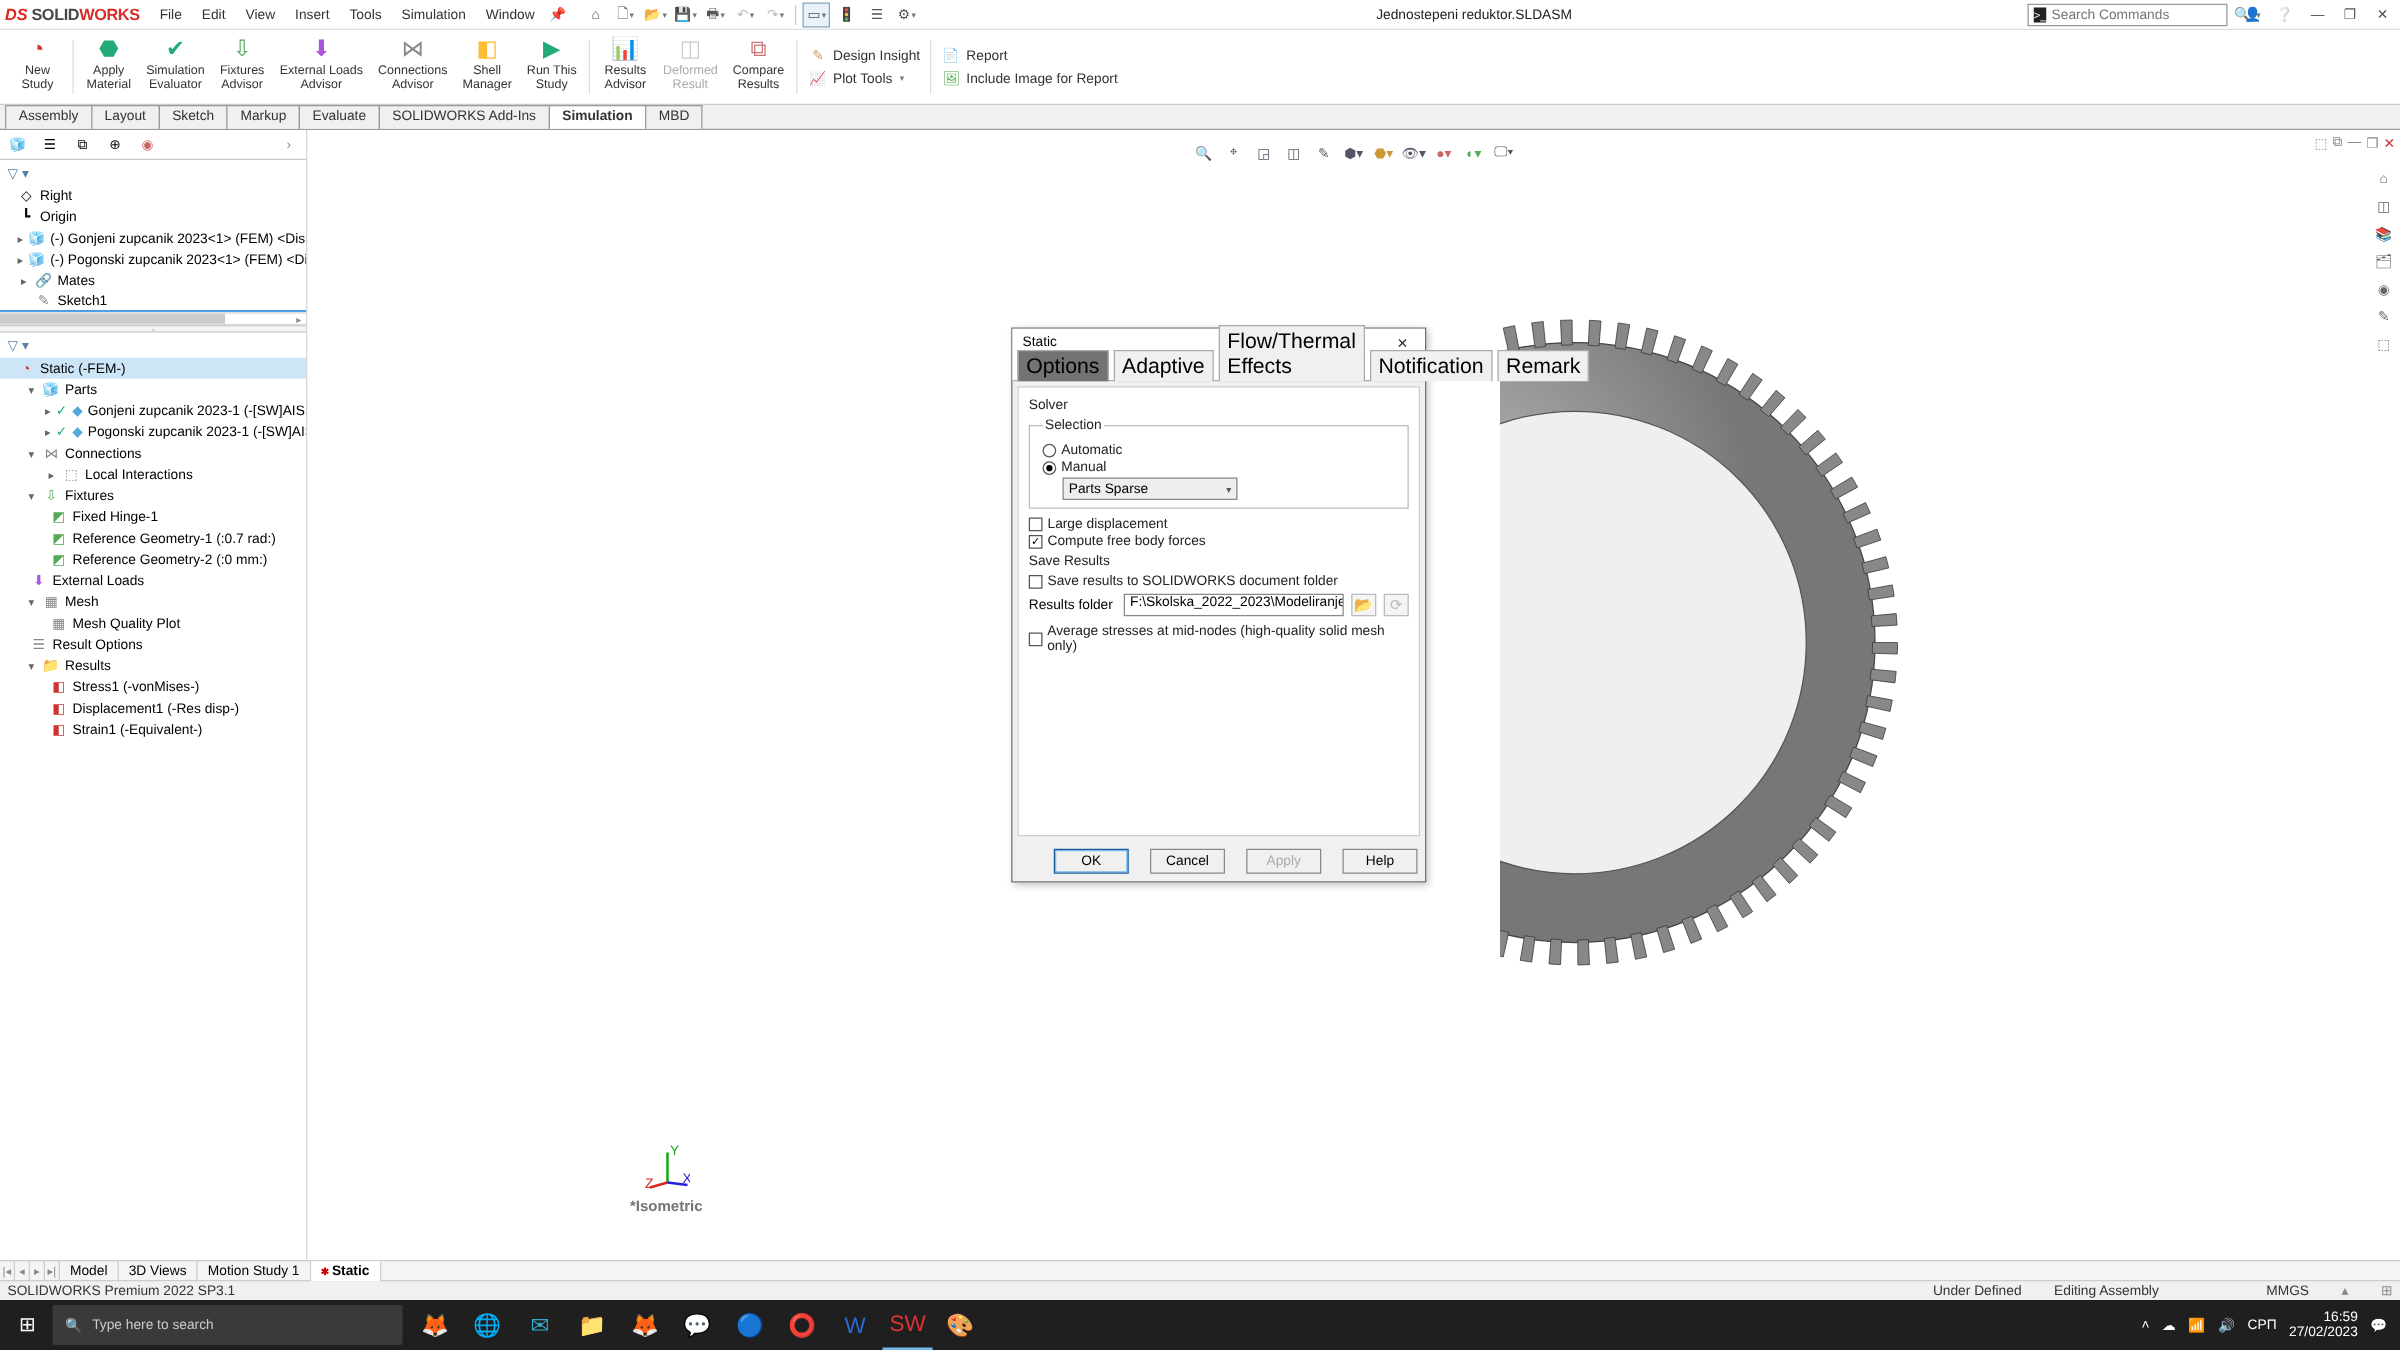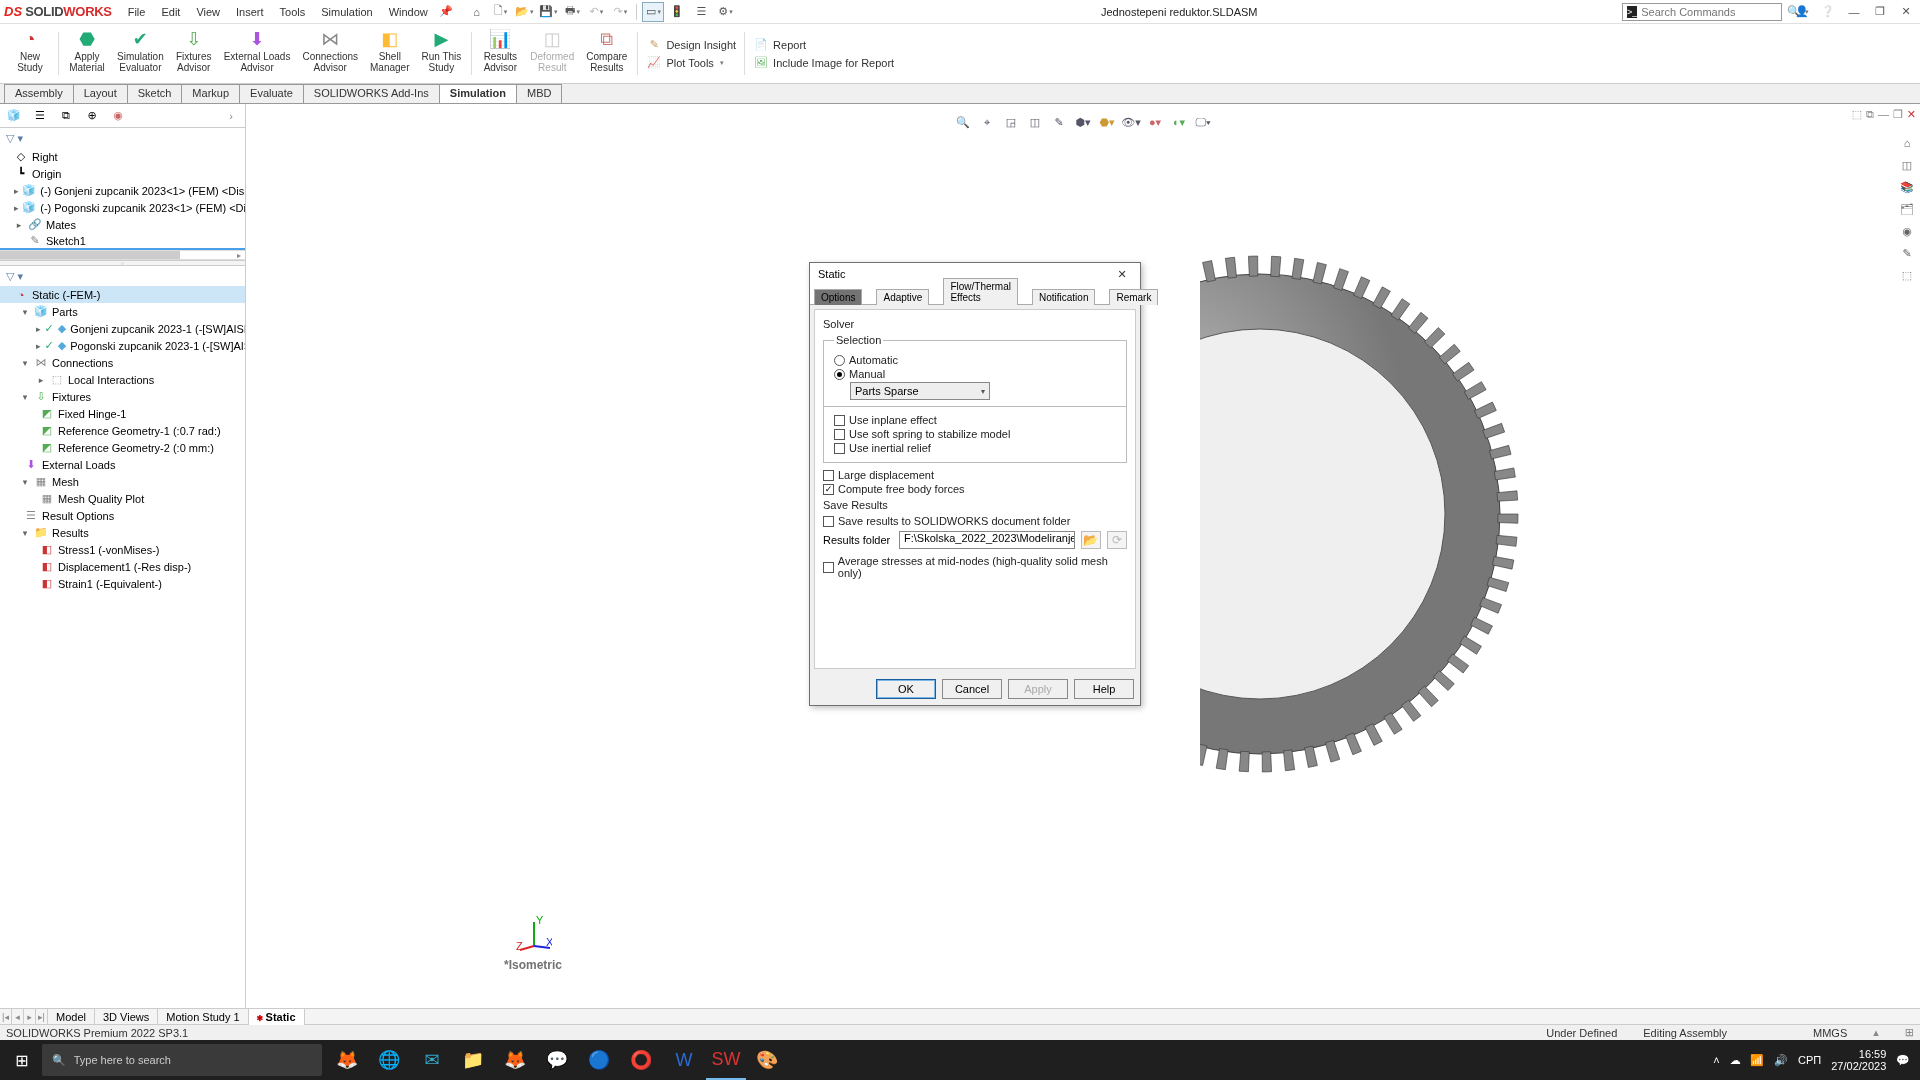--- a/index.html
+++ b/index.html
@@ -71,37 +71,37 @@
 .tb-search { background:#3a3a3a; height:32px; width:280px; display:flex; align-items:center; padding:0 10px; gap:8px; color:#ccc; border-radius:2px; }
 .tb-icons { display:flex; gap:2px; margin-left:6px; }
 .tb-icn { width:40px; height:40px; display:flex; align-items:center; justify-content:center; font-size:18px; }
 .tb-tray { margin-left:auto; display:flex; align-items:center; color:#fff; gap:10px; padding-right:8px; font-size:10px; }
 .tb-clock { text-align:right; line-height:12px; }
 
 .dialog { position:absolute; left:563px; top:158px; width:332px; background:#f0f0f0; border:1px solid #707070; box-shadow:2px 2px 6px rgba(0,0,0,0.25); }
 .dlg-title { height:22px; display:flex; align-items:center; padding:0 8px; font-size:11px; background:#fff; }
 .dlg-title .cls { margin-left:auto; width:20px; text-align:center; color:#333; }
 .dlg-tabs { display:flex; background:#fff; border-bottom:1px solid #aaa; padding-left:4px; height:20px; align-items:flex-end; }
-.dlg-tab { padding:2px 6px; font-size:10px; border:1px solid #aaa; border-bottom:none; background:#f0f0f0; margin-right:14px; position:relative; top:1px; }
+.dlg-tab { padding:2px 6px; font-size:17px; border:1px solid #aaa; border-bottom:none; background:#f0f0f0; margin-right:4px; position:relative; top:1px; }
 .dlg-tab.active { background:#737373; }
 .dlg-body { background:#fff; margin:4px; border:1px solid #ccc; padding:6px 8px 6px 8px; min-height:360px; }
 .grp-lbl { font-size:11px; color:#222; margin:2px 0 4px 0; }
 .fieldset { border:1px solid #bbb; padding:6px 6px 6px 10px; margin-bottom:6px; position:relative; }
 .fieldset > legend { font-size:11px; color:#222; padding:0 2px; }
 .radio-row, .chk-row { display:flex; align-items:center; gap:4px; font-size:11px; color:#222; margin:2px 0; }
 .chk { width:11px; height:11px; border:1px solid #555; background:#fff; display:inline-flex; align-items:center; justify-content:center; font-size:9px; line-height:9px; }
 .chk.checked::after { content:"✓"; color:#000; }
 .rdo { width:11px; height:11px; border:1px solid #555; border-radius:50%; display:inline-flex; align-items:center; justify-content:center; }
 .rdo.checked::after { content:""; width:5px; height:5px; background:#000; border-radius:50%; }
 .combo { border:1px solid #888; background:#eee; height:18px; width:140px; display:flex; align-items:center; padding:0 4px; font-size:11px; margin-left:16px; }
 .combo .dd { margin-left:auto; font-size:8px; color:#555; }
 .field-row { display:flex; align-items:center; gap:6px; margin:4px 0; }
 .txtfield { border:1px solid #888; height:18px; flex:1; padding:0 4px; font-size:11px; background:#fff; overflow:hidden; white-space:nowrap; }
 .iconbtn { width:20px; height:18px; border:1px solid #bbb; background:#f4f4f4; display:flex; align-items:center; justify-content:center; font-size:12px; }
-.dlg-btns { display:flex; justify-content:flex-end; gap:6px; padding:6px; }
+.dlg-btns { display:flex; justify-content:flex-end; gap:17px; padding:6px; }
 .dlg-btn { width:60px; height:20px; border:1px solid #888; background:#f0f0f0; font-size:11px; display:flex; align-items:center; justify-content:center; }
 .dlg-btn.primary { border:1px solid #1a5ea0; box-shadow:inset 0 0 0 1px #7bb6e8; }
 .dlg-btn.disabled { color:#aaa; }
 svg { display:block; }
 </style>
 </head>
 <body>
 
 <div class="menubar">
   <div class="sw-logo">
@@ -527,34 +527,20 @@
             </div>
           <div class="radio-row">
               <span class="rdo checked"></span>
               <span>Manual</span>
             </div>
           <div class="combo">
               <span>Parts Sparse</span>
               <span class="dd">▾</span>
             </div>
         </fieldset>
-        <fieldset class="fieldset" style="border-top:none;margin-top:-7px">
-          <div class="chk-row">
-              <span class="chk"></span>
-              <span>Use inplane effect</span>
-            </div>
-          <div class="chk-row">
-              <span class="chk"></span>
-              <span>Use soft spring to stabilize model</span>
-            </div>
-          <div class="chk-row">
-              <span class="chk"></span>
-              <span>Use inertial relief</span>
-            </div>
-        </fieldset>
         <div class="chk-row">
             <span class="chk"></span>
             <span>Large displacement</span>
           </div>
         <div class="chk-row">
             <span class="chk checked"></span>
             <span>Compute free body forces</span>
           </div>
         <div class="grp-lbl" style="margin-top:4px">Save Results</div>
         <div class="chk-row">

